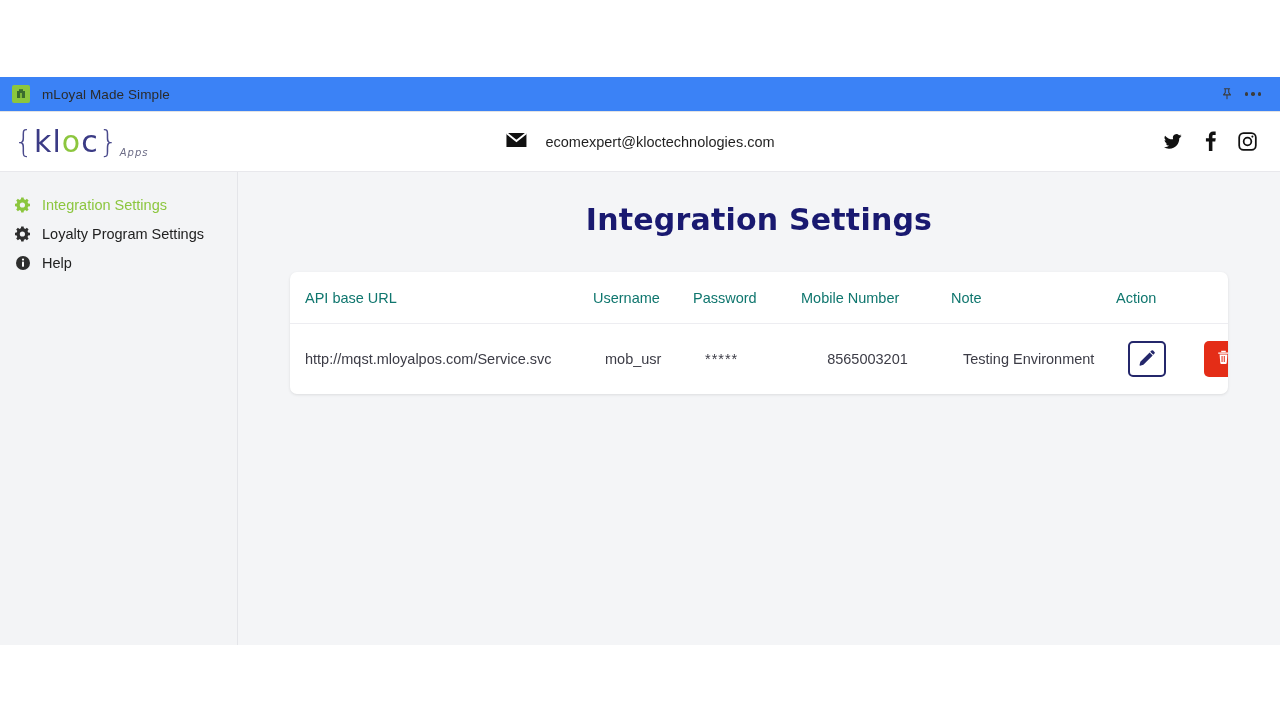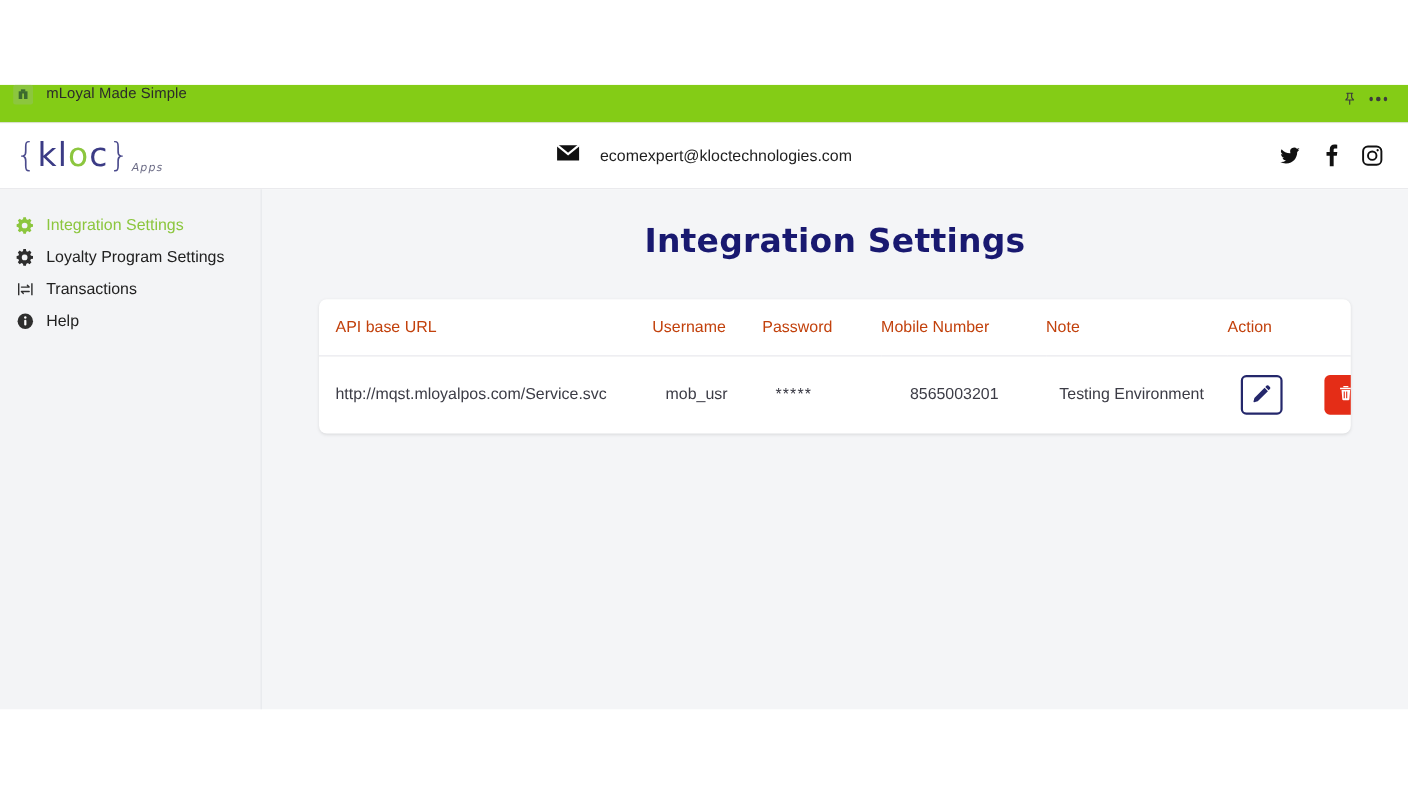--- a/index.html
+++ b/index.html
@@ -20,23 +20,24 @@
     height: 568px;
     background: #ffffff;
     display: flex;
     flex-direction: column;
     overflow: hidden;
   }
 
   
   .titlebar {
     height: 35px;
-    background: #84cc16;
+    background: #3b82f6;
     border-bottom: 1px solid #e3e3e3;
     display: flex;
+    align-items: center;
     padding: 0 14px 0 12px;
     flex: 0 0 35px;
     box-sizing: border-box;
   }
   .titlebar-app-icon {
     width: 18px;
     height: 18px;
     background: #8cc63e;
     border-radius: 2px;
     display: flex;
@@ -190,21 +191,21 @@
     overflow: hidden;
   }
   table.grid {
     width: 100%;
     border-collapse: collapse;
     table-layout: fixed;
   }
   table.grid th {
     font-weight: normal;
     font-size: 14.5px;
-    color: #c2410c;
+    color: #0f766e;
     text-align: left;
     padding: 18px 0 17px 0;
     border-bottom: 1px solid #ededf1;
   }
   table.grid td {
     font-size: 14.5px;
     color: #3c3c46;
     padding: 17px 0 17px 12px;
     vertical-align: middle;
   }
@@ -337,29 +338,20 @@
 
       <div class="nav-item">
         <span class="nav-icon">
           <svg width="16" height="16" viewBox="0 0 16 16" fill="#2e2e2e">
             <path d="M15 9.2V6.8l-1.9-.3a5.3 5.3 0 00-.6-1.4l1.1-1.6-1.7-1.7-1.6 1.1a5.3 5.3 0 00-1.4-.6L8.6 0.4H6.2L5.9 2.3a5.3 5.3 0 00-1.4.6L2.9 1.8 1.2 3.5l1.1 1.6a5.3 5.3 0 00-.6 1.4L-.2 6.8v2.4l1.9.3c.1.5.3 1 .6 1.4l-1.1 1.6 1.7 1.7 1.6-1.1c.4.3.9.5 1.4.6l.3 1.9h2.4l.3-1.9c.5-.1 1-.3 1.4-.6l1.6 1.1 1.7-1.7-1.1-1.6c.3-.4.5-.9.6-1.4zM7.4 10.6a2.6 2.6 0 110-5.2 2.6 2.6 0 010 5.2z"></path>
           </svg>
         </span>
         <span>Loyalty Program Settings</span>
       </div>
 
-      <div class="nav-item">
-        <span class="nav-icon">
-          <svg width="16" height="16" viewBox="0 0 16 16" fill="none" stroke="#2e2e2e" stroke-width="1.3">
-            <path d="M2 2.5v11M14 2.5v11"></path>
-            <path d="M4.5 6h7l-1.6-1.7M11.5 10h-7l1.6 1.7" stroke-linecap="round" stroke-linejoin="round"></path>
-          </svg>
-        </span>
-        <span>Transactions</span>
-      </div>
 
       <div class="nav-item">
         <span class="nav-icon">
           <svg width="16" height="16" viewBox="0 0 16 16">
             <circle cx="8" cy="8" r="7" fill="#2e2e2e"></circle>
             <circle cx="8" cy="4.6" r="1.1" fill="#fff"></circle>
             <rect x="7" y="6.6" width="2" height="5.2" rx="0.9" fill="#fff"></rect>
           </svg>
         </span>
         <span>Help</span>

